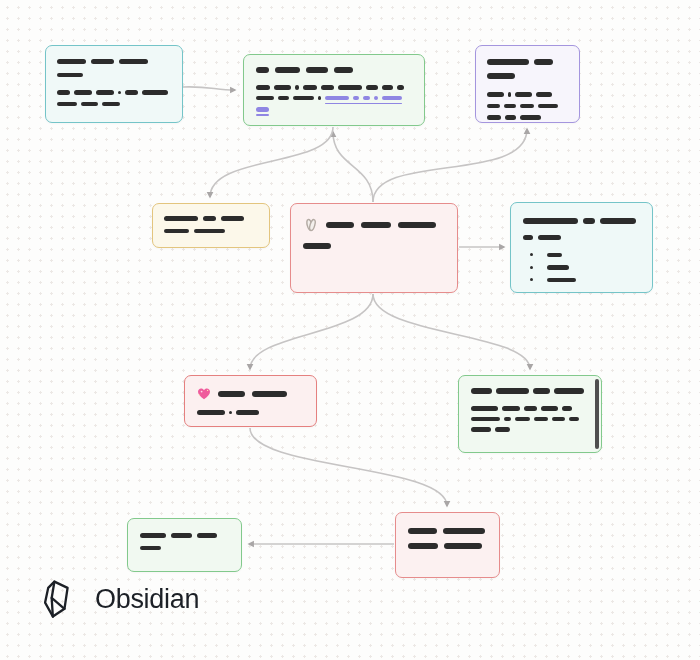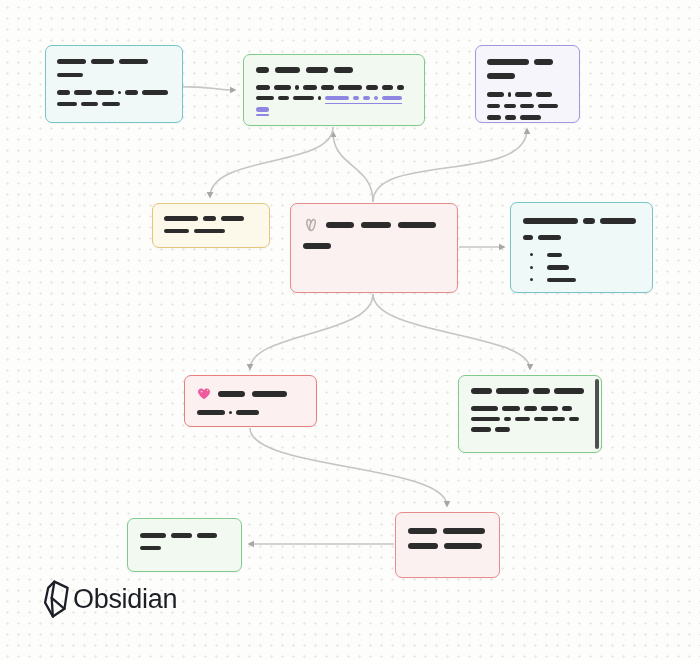--- a/index.html
+++ b/index.html
@@ -28,21 +28,21 @@
   .linkrun{display:flex;position:relative;flex:none;}
   .linkrun::after{
     content:"";position:absolute;left:0;right:0;top:7px;height:1.8px;
     background:var(--link,#8f86e3);border-radius:1px;
   }
   .bullet{width:3.2px;height:3.2px;border-radius:50%;background:var(--bar,#2c2c2c);
     margin-left:7px;margin-right:9px;flex:none;}
   .icon{display:inline-flex;flex:none;align-items:center;}
   .scrollbar{position:absolute;right:2.5px;top:3px;bottom:3px;width:4px;
     border-radius:2px;background:var(--scrollbar,#4f4f4f);}
-  .logo{position:absolute;left:42px;top:577px;display:flex;align-items:center;gap:0;z-index:3;}
+  .logo{position:absolute;left:42px;top:577px;display:flex;align-items:center;gap:22px;z-index:3;}
   .logo-text{font-size:27px;font-weight:500;color:#1c2026;letter-spacing:-0.3px;}
 </style>
 </head>
 <body>
 
 <div class="canvas">
   <svg id="edge-layer" width="700" height="660" viewBox="0 0 700 660">
     <defs>
       <marker id="arrowhead" viewBox="0 0 10 10" refX="6.5" refY="5" markerWidth="9" markerHeight="9" markerUnits="userSpaceOnUse" orient="auto">
         <path d="M1,1.3 L8.2,5 L1,8.7 Z"></path>

